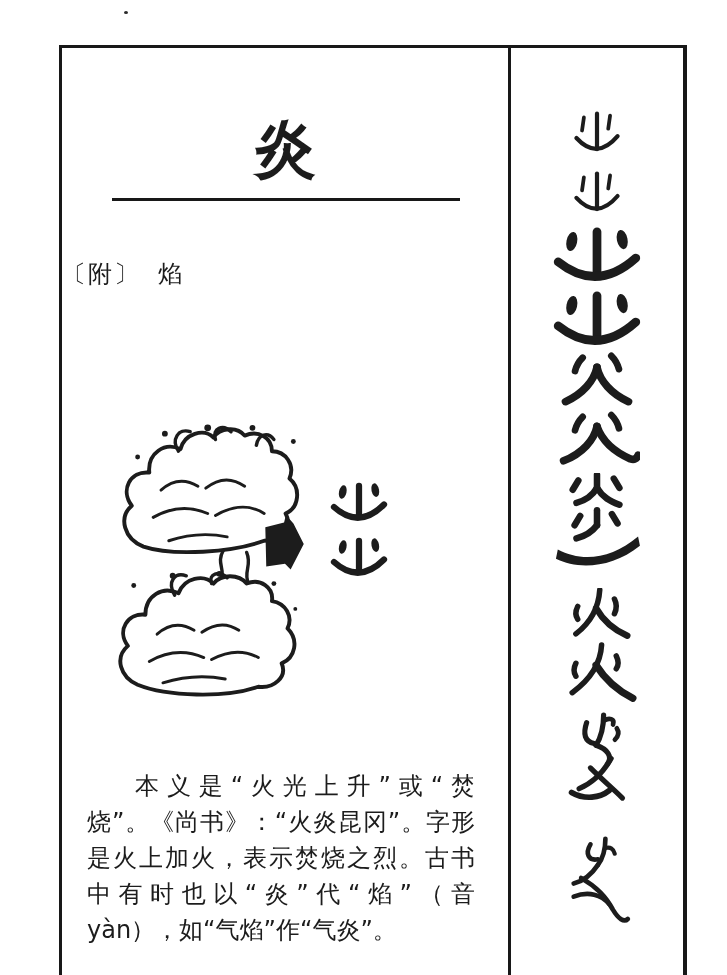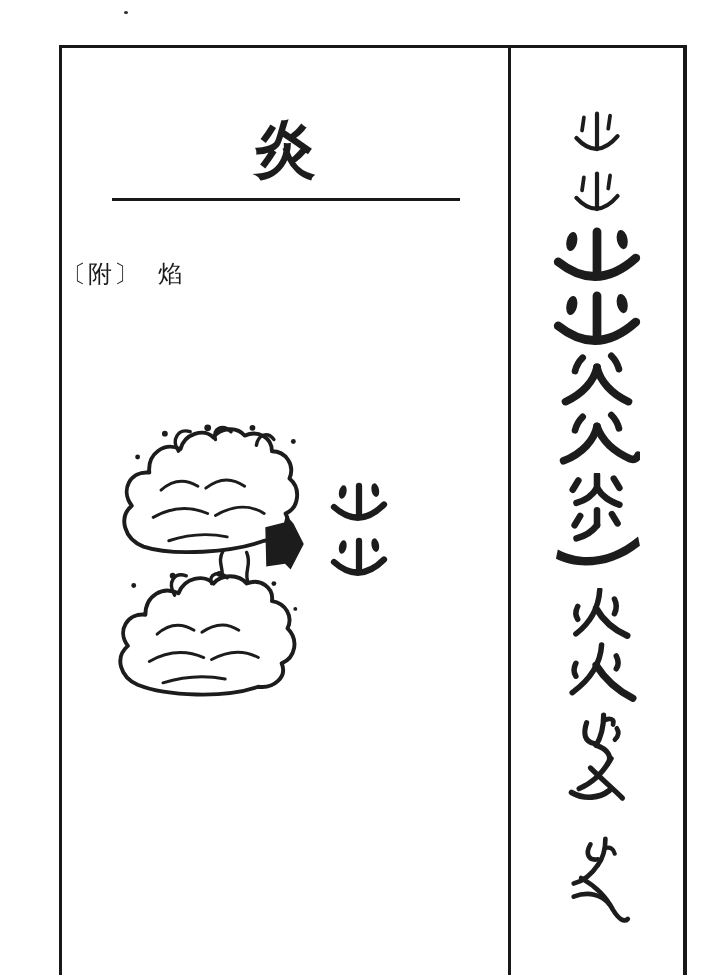--- a/index.html
+++ b/index.html
@@ -156,20 +156,27 @@
       </g>
       <g transform="translate(0,88)">
         <ellipse class="ink-f" cx="20" cy="16" rx="6" ry="11" transform="rotate(12 20 16)"></ellipse>
         <ellipse class="ink-f" cx="72" cy="13" rx="6" ry="11" transform="rotate(-12 72 13)"></ellipse>
         <path class="ink-s" stroke-width="10" d="M46,6 L46,52"></path>
         <path class="ink-s" stroke-width="10" d="M6,40 Q46,76 86,36"></path>
       </g>
     </svg>
   </div>
 
+  <div class="definition">
+    <div class="def-line first">本义是“火光上升”或“焚</div>
+    <div class="def-line">烧”。《尚书》：“火炎昆冈”。字形</div>
+    <div class="def-line">是火上加火，表示焚烧之烈。古书</div>
+    <div class="def-line">中有时也以“炎”代“焰”（音</div>
+    <div class="def-line last">yàn），如“气焰”作“气炎”。</div>
+  </div>
 </div>
 
 <div class="side-panel">
 
   <svg class="glyph g1" width="58" height="118" viewBox="0 0 62 126">
     <g>
       <path class="ink-s" stroke-width="4" d="M17,10 L15,24"></path>
       <path class="ink-s" stroke-width="4" d="M45,8 L43,22"></path>
       <path class="ink-s" stroke-width="4.5" d="M31,6 L31,44"></path>
       <path class="ink-s" stroke-width="4.5" d="M9,32 Q31,56 53,30"></path>

